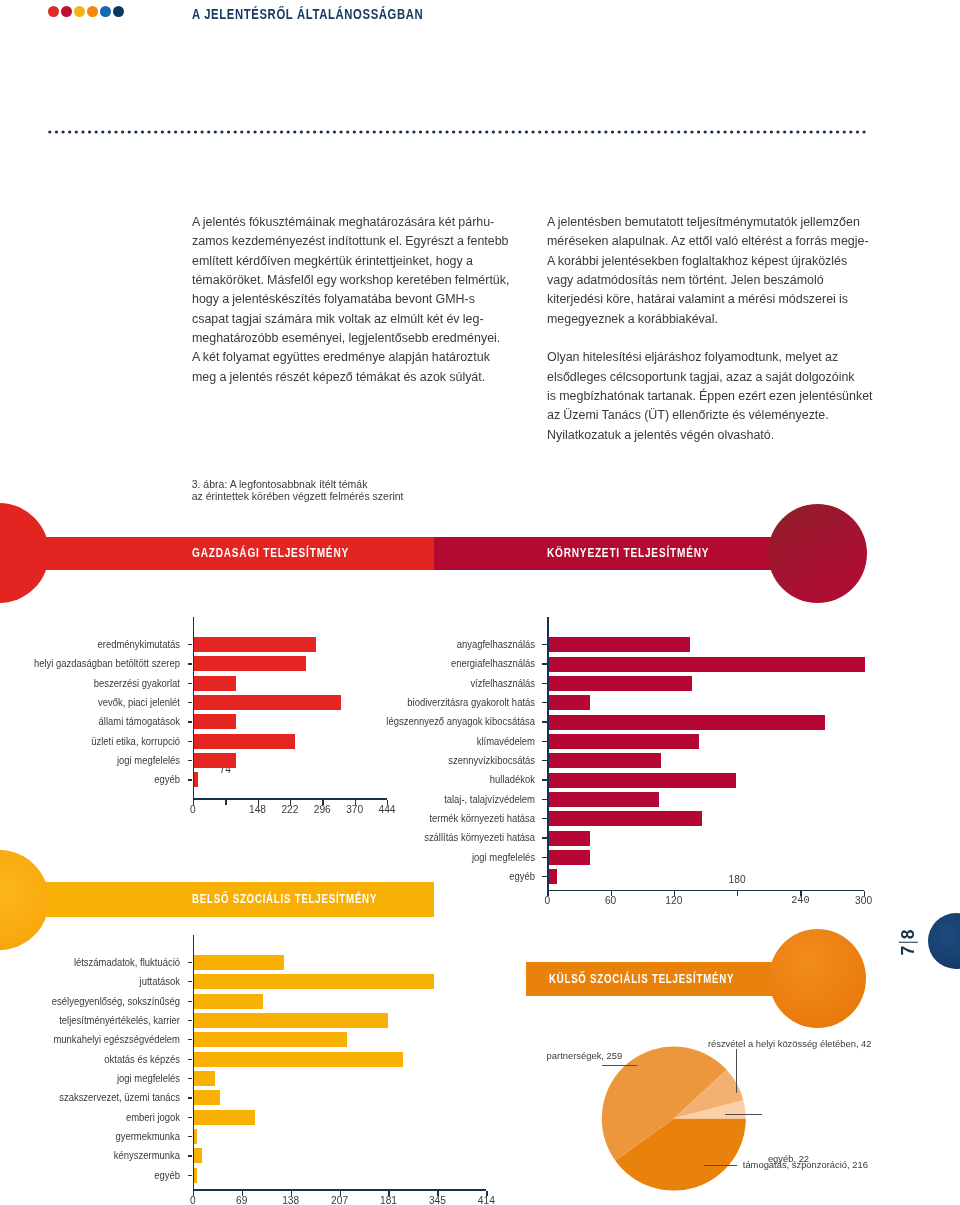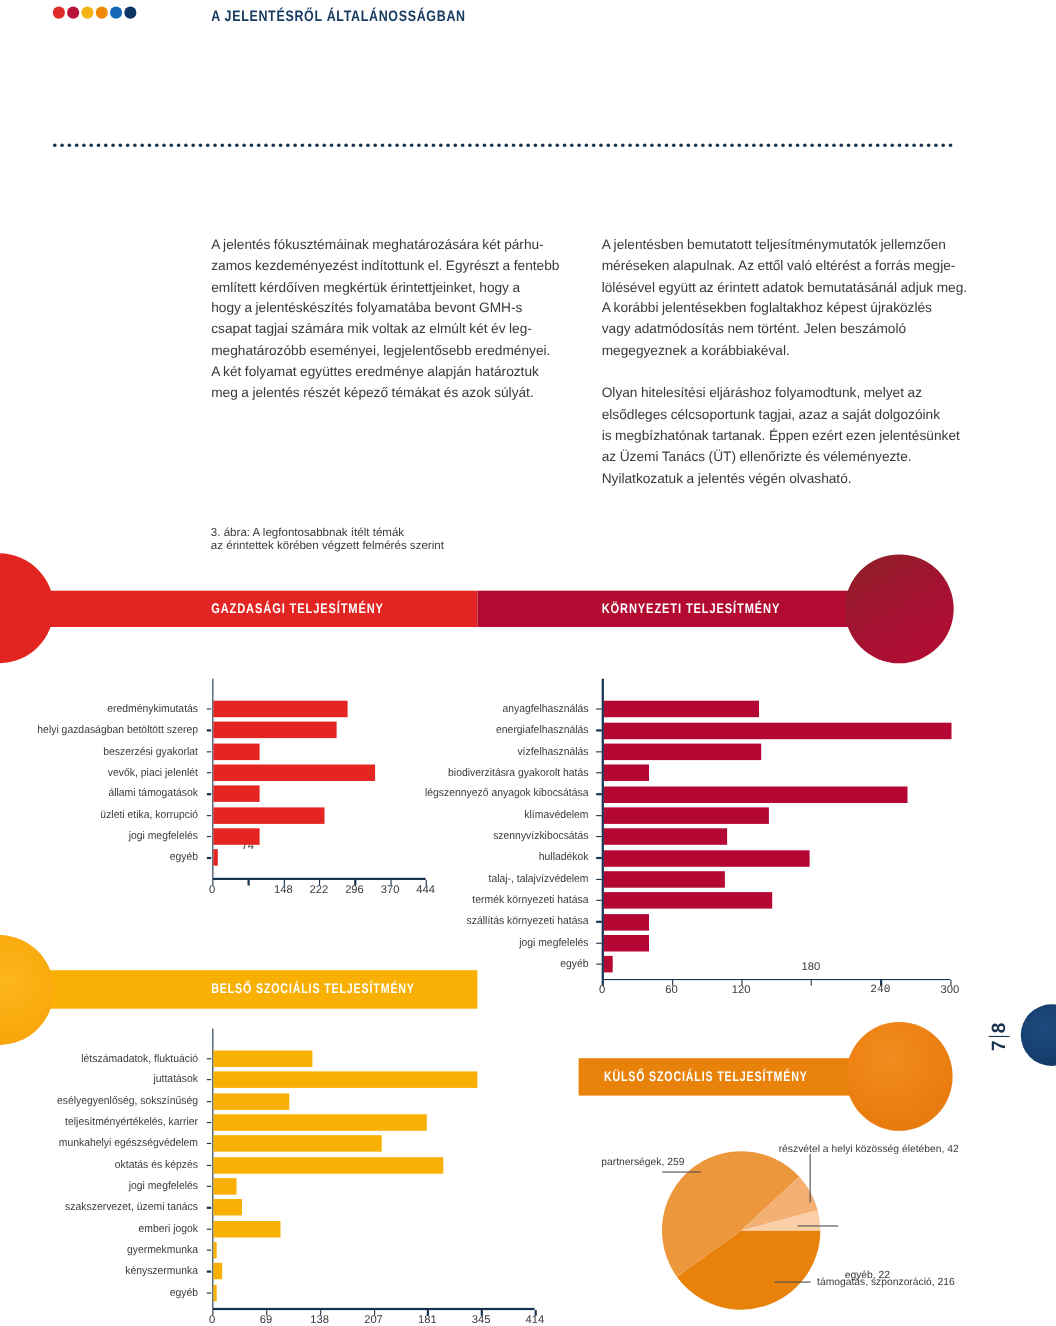--- a/index.html
+++ b/index.html
@@ -190,32 +190,33 @@
       <circle cx="789.60" cy="3" r="1.62" fill="#16324f"></circle>
       <circle cx="796.22" cy="3" r="1.62" fill="#16324f"></circle>
       <circle cx="802.84" cy="3" r="1.62" fill="#16324f"></circle>
       <circle cx="809.46" cy="3" r="1.62" fill="#16324f"></circle>
       <circle cx="816.08" cy="3" r="1.62" fill="#16324f"></circle>
     </svg>
 <div class="col left">
       <div class="ln">A jelentés fókusztémáinak meghatározására két párhu-</div>
       <div class="ln">zamos kezdeményezést indítottunk el. Egyrészt a fentebb</div>
       <div class="ln">említett kérdőíven megkértük érintettjeinket, hogy a</div>
+      <div class="ln">témaköröket. Másfelől egy workshop keretében felmértük,</div>
       <div class="ln">hogy a jelentéskészítés folyamatába bevont GMH-s</div>
       <div class="ln">csapat tagjai számára mik voltak az elmúlt két év leg-</div>
       <div class="ln">meghatározóbb eseményei, legjelentősebb eredményei.</div>
       <div class="ln">A két folyamat együttes eredménye alapján határoztuk</div>
       <div class="ln">meg a jelentés részét képező témákat és azok súlyát.</div>
     </div>
 <div class="col right">
       <div class="ln">A jelentésben bemutatott teljesítménymutatók jellemzően</div>
       <div class="ln">méréseken alapulnak. Az ettől való eltérést a forrás megje-</div>
-      <div class="ln">lölésével együtt az érintett adatok bemutatásánál adjuk meg.</div>
       <div class="ln">A korábbi jelentésekben foglaltakhoz képest újraközlés</div>
       <div class="ln">vagy adatmódosítás nem történt. Jelen beszámoló</div>
+      <div class="ln">kiterjedési köre, határai valamint a mérési módszerei is</div>
       <div class="ln">megegyeznek a korábbiakéval.</div>
       <div class="gap"></div>
       <div class="ln">Olyan hitelesítési eljáráshoz folyamodtunk, melyet az</div>
       <div class="ln">elsődleges célcsoportunk tagjai, azaz a saját dolgozóink</div>
       <div class="ln">is megbízhatónak tartanak. Éppen ezért ezen jelentésünket</div>
       <div class="ln">az Üzemi Tanács (ÜT) ellenőrizte és véleményezte.</div>
       <div class="ln">Nyilatkozatuk a jelentés végén olvasható.</div>
     </div>
 <div class="figcap">
       <div>3. ábra: A legfontosabbnak ítélt témák</div>

